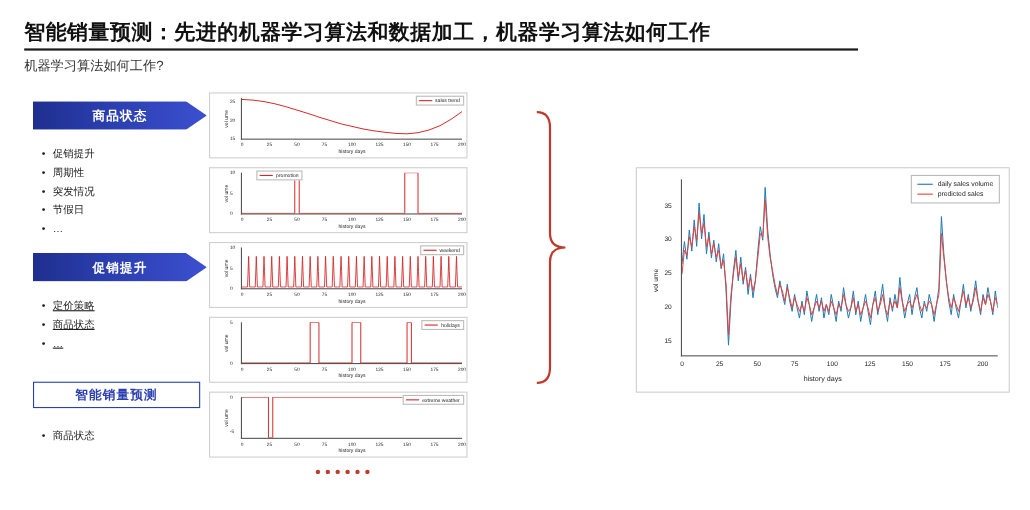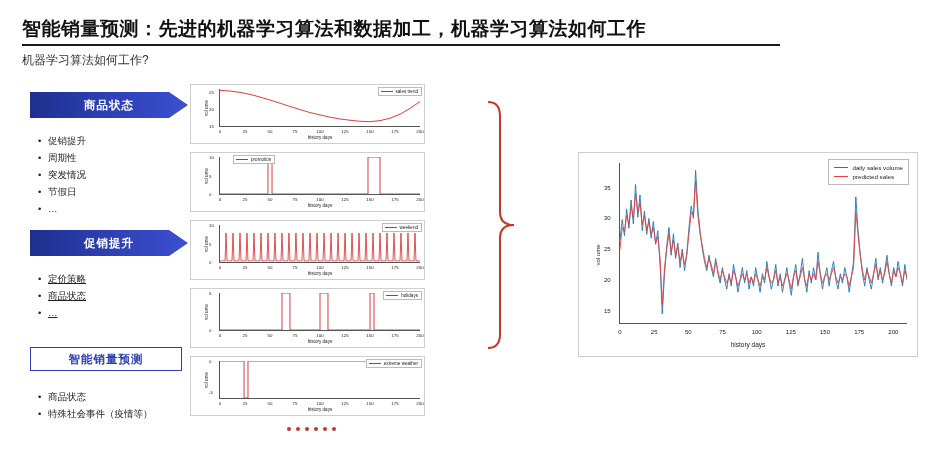--- a/index.html
+++ b/index.html
@@ -160,21 +160,20 @@
 <div class="banner b2">促销提升</div>
 <div class="bullets l2">
   <div><span class="dot">•</span><span>定价策略</span></div>
   <div><span class="dot">•</span><span>商品状态</span></div>
   <div><span class="dot">•</span><span>…</span></div>
 </div>
 
 <div class="banner b3 outline" style="left:30px;top:347px;width:152px;height:24px;display:flex;align-items:center;justify-content:center;font-size:11.5px;font-weight:bold;">智能销量预测</div>
 <div class="bullets l3">
   <div><span class="dot">•</span><span>商品状态</span></div>
-  <div><span class="dot">•</span><span>特殊社会事件（疫情等）</span></div>
 </div>
 
 <div class="mini" id="m0" style="top:84px">
   <div class="plot">
       <svg id="svg0" viewBox="0 0 203 40" preserveAspectRatio="none">
         <path d="M0.0 1.5 L10.2 2.2 L20.3 3.6 L30.4 5.8 L40.6 8.7 L50.8 12.0 L60.9 15.3 L71.0 18.9 L81.2 22.2 L91.4 25.5 L101.5 28.0 L111.7 30.5 L121.8 32.4 L132.0 33.8 L142.1 34.9 L152.3 35.3 L162.4 34.2 L172.5 31.6 L182.7 27.3 L192.8 21.1 L203.0 13.5 " fill="none" stroke="#d62728" stroke-width="0.9" vector-effect="non-scaling-stroke"></path>
       </svg>
       <div class="ylab">vol ume</div>
       <div class="xlab">history days</div>
       <div class="ytick" style="top: 100%;">15</div>

